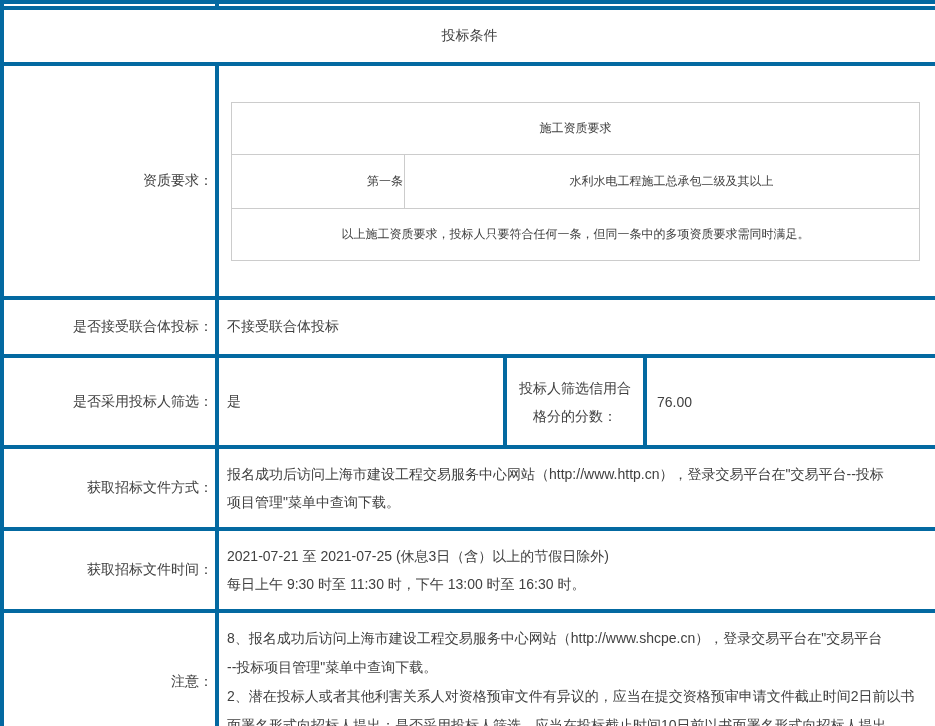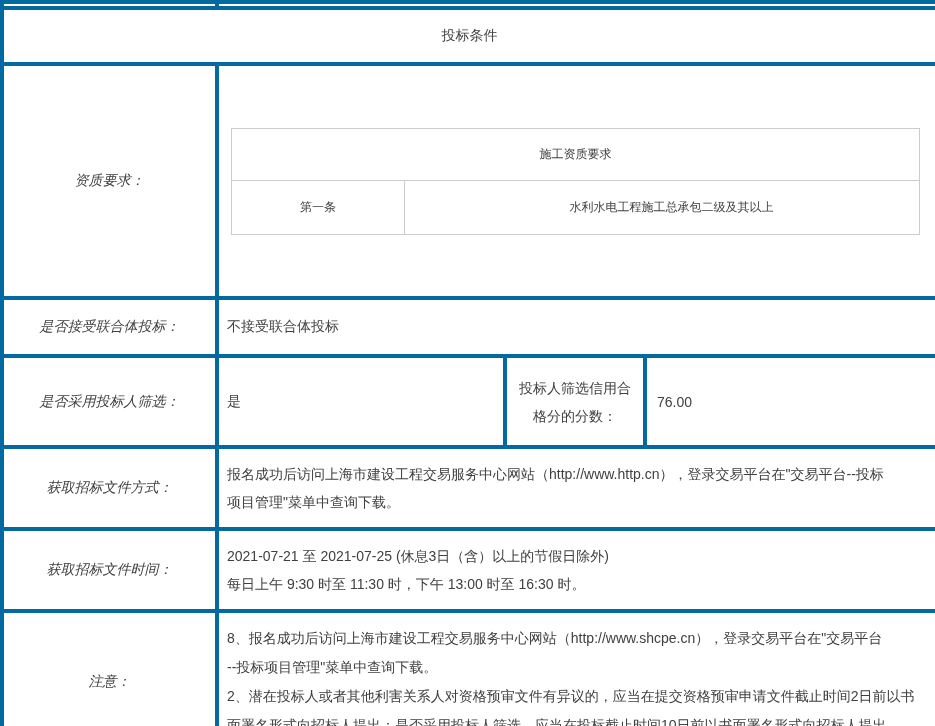--- a/index.html
+++ b/index.html
@@ -25,21 +25,21 @@
     word-break: break-all;
   }
   tr.r-sliver-top > td { height: 2px; border-top: none; padding: 0; font-size: 0; line-height: 0; }
   tr.r-header > td { height: 50px; text-align: center; font-size: 15px; }
   tr.r-qual > td { height: 230px; }
   tr.r-consortium > td { height: 54px; }
   tr.r-screening > td { height: 87px; }
   tr.r-method > td { height: 78px; }
   tr.r-time > td { height: 78px; }
   tr.r-notice > td { height: 138px; }
-  .label-cell { text-align: center; padding: 0 2px; font-style: italic; }
+  .label-cell { text-align: right; padding: 0 2px; }
   .value-cell { text-align: left; padding: 0 8px; }
   .line { display: block; line-height: 28px; }
   .line-n { display: block; line-height: 29px; }
   
   .qual-cell { padding: 0; }
   table.inner {
     border-collapse: collapse;
     table-layout: fixed;
     width: 688px;
     margin-left: 12px;
@@ -47,21 +47,21 @@
   table.inner td {
     border: 1px solid #cccccc;
     font-size: 12px;
     color: #404040;
     vertical-align: middle;
     word-break: break-all;
   }
   tr.i-header > td { height: 49px; text-align: center; }
   tr.i-item > td { height: 51px; }
   tr.i-note > td { height: 49px; text-align: center; }
-  .i-no { text-align: center; }
+  .i-no { text-align: right; }
   .i-val { text-align: center; padding-left: 20px; }
   .score-label-cell { text-align: center; padding: 0 12px; }
   .score-value-cell { text-align: left; padding: 0 10px; }
 </style>
 </head>
 <body>
 
 <table class="main">
   <colgroup>
     <col style="width:215px">
@@ -87,20 +87,23 @@
             <col style="width:173px">
               <col style="width:515px">
           </colgroup>
           <tbody>
             <tr class="i-header">
               <td colspan="2">施工资质要求</td>
             </tr>
             <tr class="i-item">
               <td class="i-no">第一条</td>
               <td class="i-val">水利水电工程施工总承包二级及其以上</td>
+            </tr>
+            <tr class="i-note">
+              <td colspan="2">以上施工资质要求，投标人只要符合任何一条，但同一条中的多项资质要求需同时满足。</td>
             </tr>
           </tbody>
         </table>
       </td>
     </tr>
 
     <tr class="r-consortium">
       <td class="label-cell">是否接受联合体投标：</td>
       <td colspan="3" class="value-cell">不接受联合体投标</td>
     </tr>

